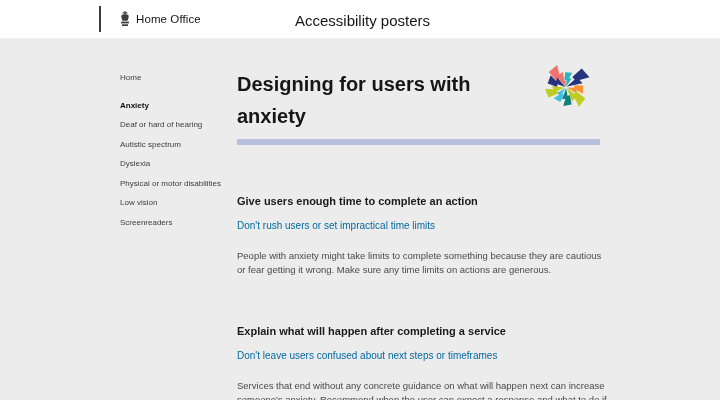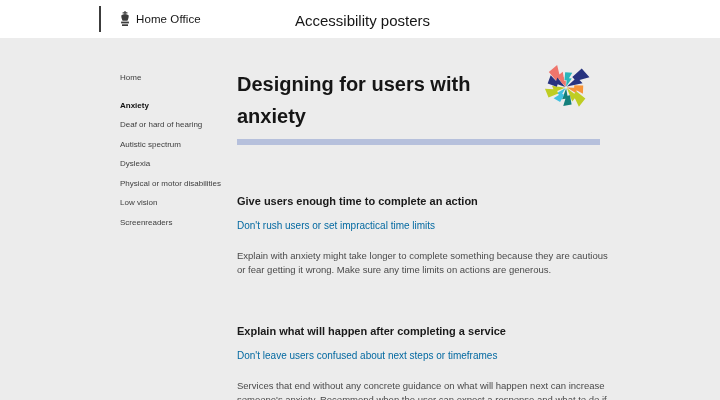--- a/index.html
+++ b/index.html
@@ -95,21 +95,21 @@
         <path d="M7 2v11h3v9l7-12h-4l4-8z" transform="translate(50,52) rotate(330) scale(0.7) translate(-10,-23)" fill="#ef756c"></path>
       </g>
     </svg>
   </div>
 
   <div class="divider"></div>
 
   <article class="sec sec-1">
     <h2>Give users enough time to complete an action</h2>
     <p class="dont">Don't rush users or set impractical time limits</p>
-    <p class="body">Explain with anxiety might take longer to complete something because they are cautious or fear getting it wrong. Make sure any time limits on actions are generous.</p>
+    <p class="body">People with anxiety might take limits to complete something because they are cautious or fear getting it wrong. Make sure any time limits on actions are generous.</p>
   </article>
 
   <article class="sec sec-2">
     <h2>Explain what will happen after completing a service</h2>
     <p class="dont">Don't leave users confused about next steps or timeframes</p>
     <p class="body">Services that end without any concrete guidance on what will happen next can increase someone's anxiety. Recommend when the user can expect a response and what to do if they need more help.</p>
   </article>
 
 </div>
 

